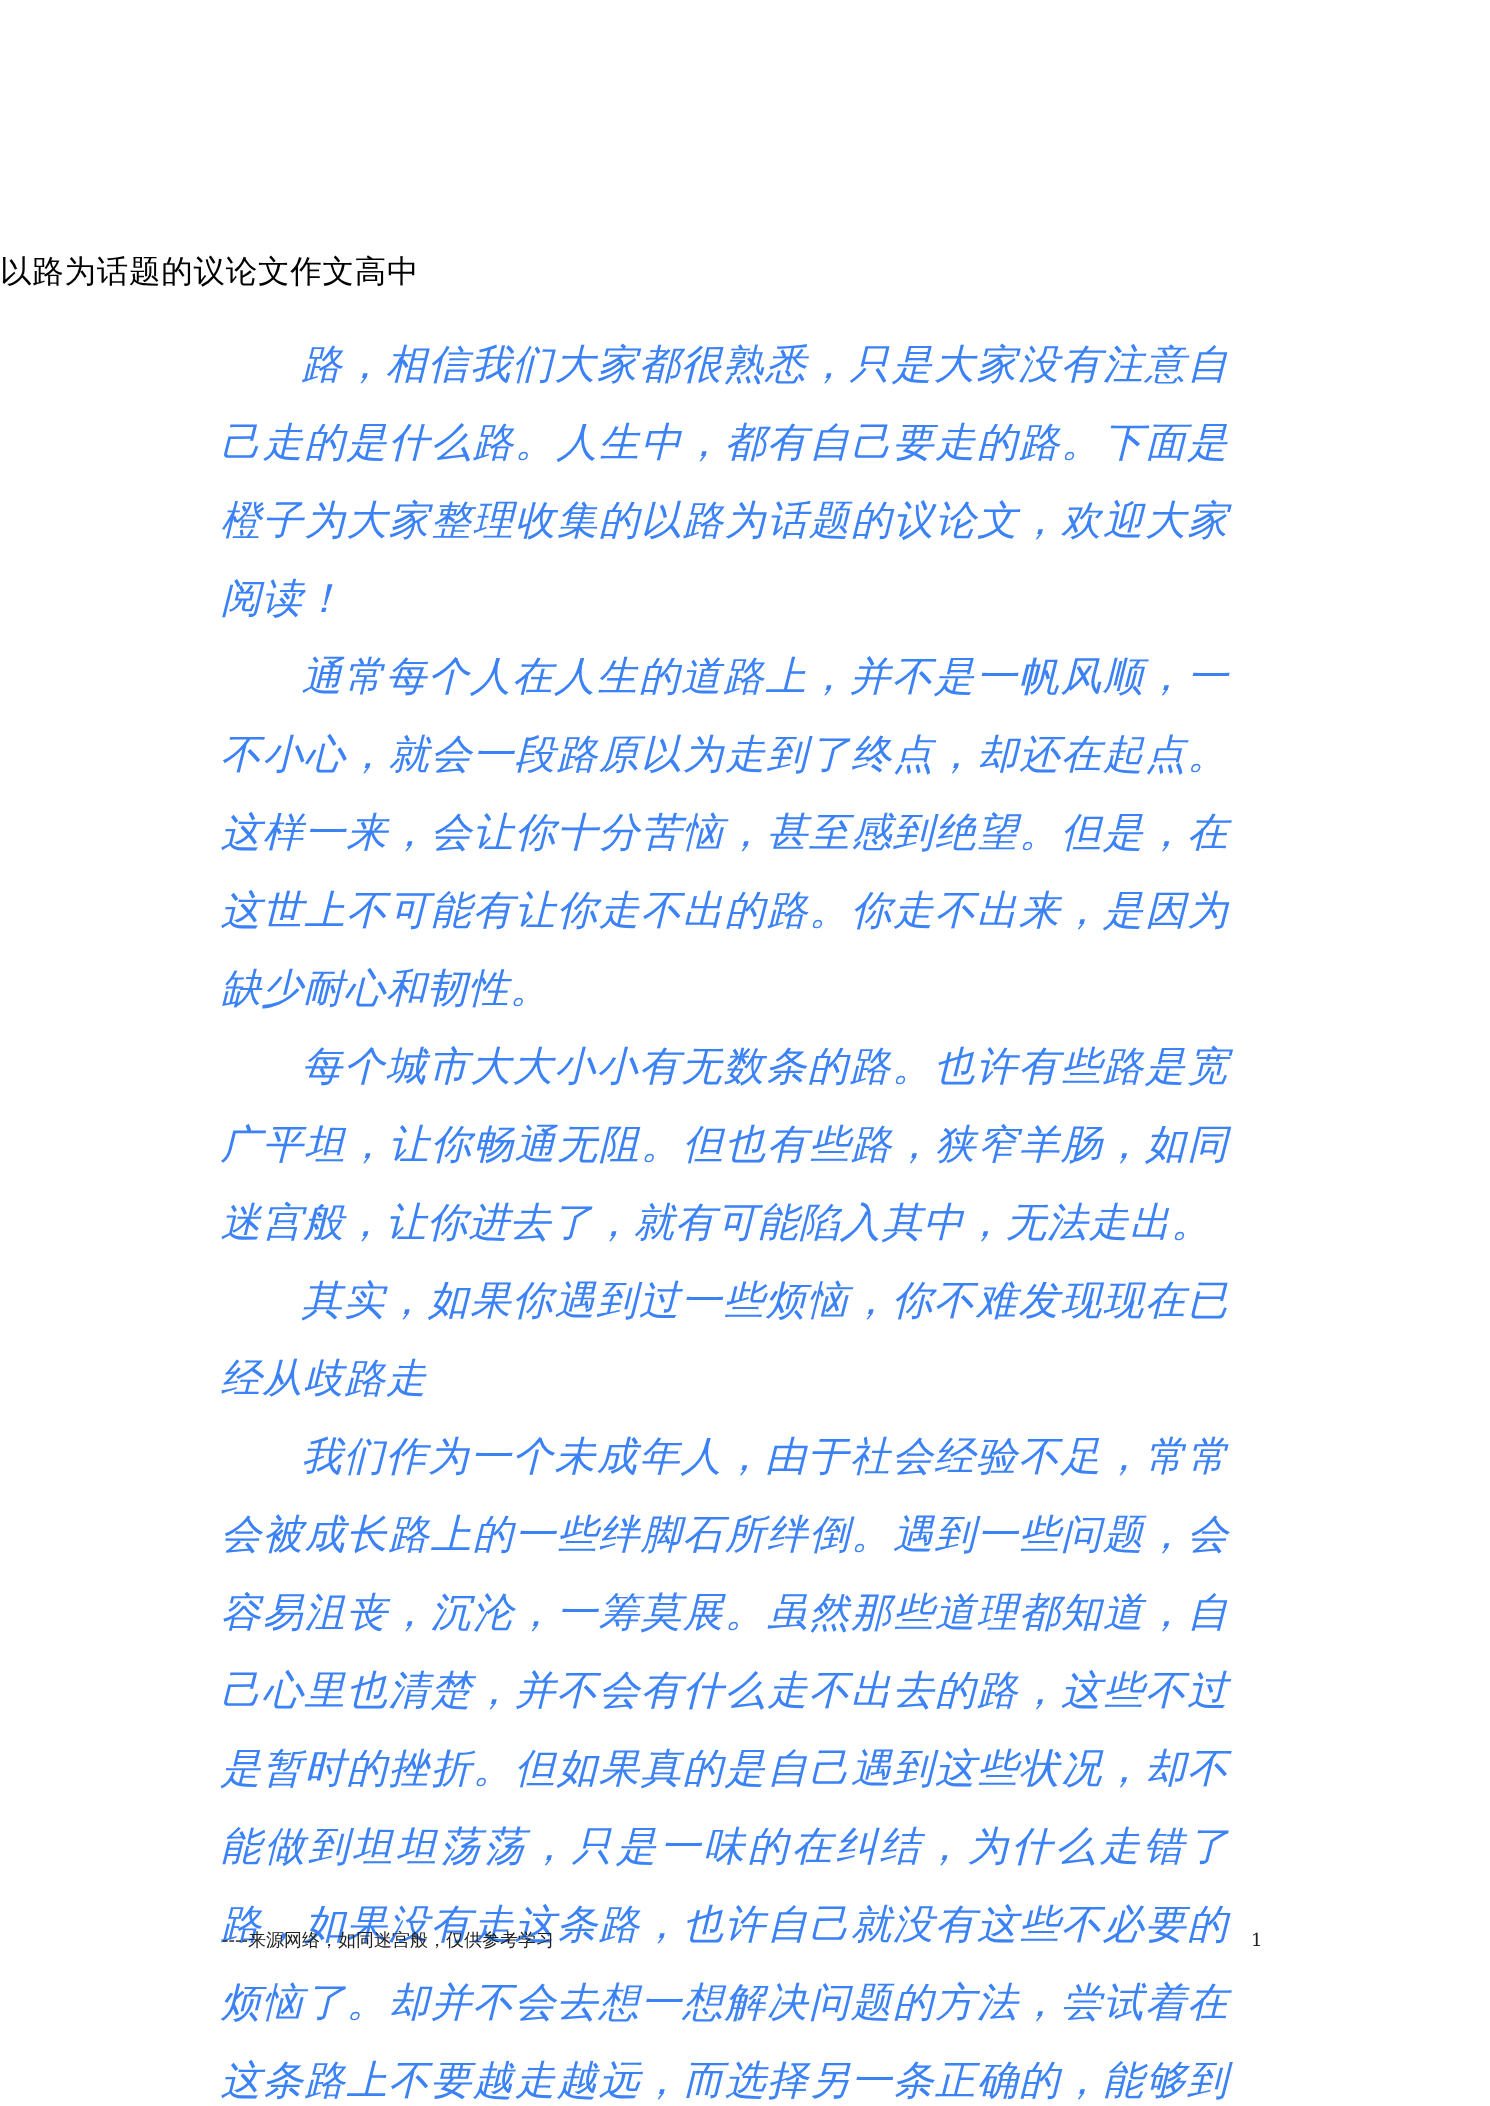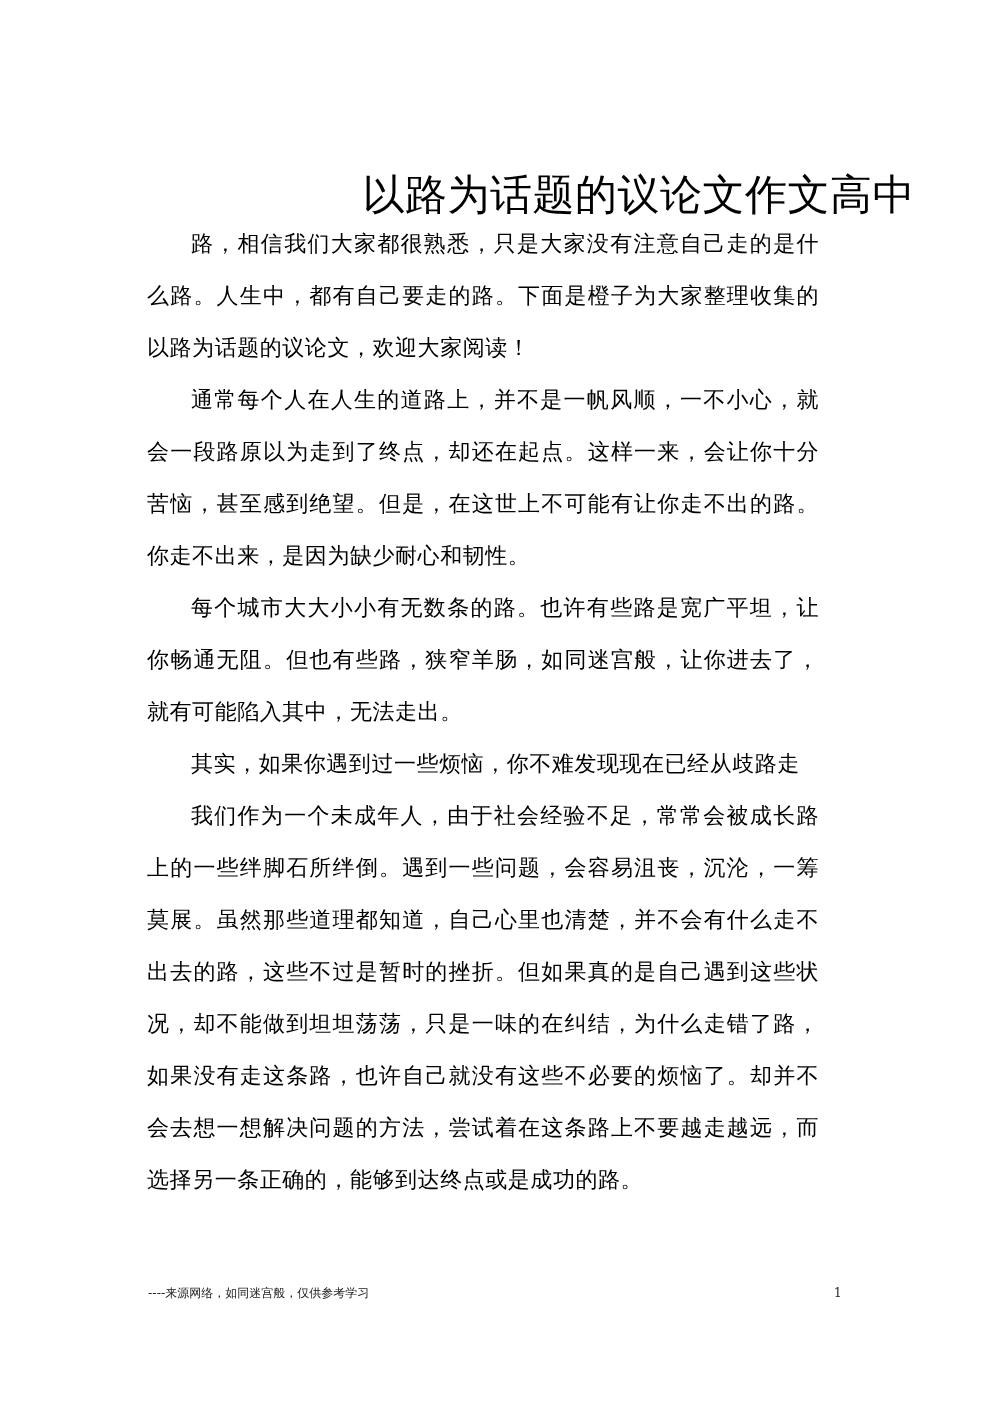--- a/index.html
+++ b/index.html
@@ -1,24 +1,24 @@
 <!DOCTYPE html>
 <html><head>
 <meta charset="utf-8">
 <style>
   html, body { margin: 0; padding: 0; background: #ffffff; }
   body { width: 993px; height: 1404px; position: relative; overflow: hidden;
          font-family: "DejaVu Serif", "Liberation Serif", serif; color: #111; }
   .page { position: absolute; left: 0; top: 0; width: 993px; height: 1404px; background: #fff; }
-  .title { position: absolute; left: 0; width: 915px; top: 145px; text-align: right;
+  .title { position: absolute; left: 0; width: 915px; top: 145px; text-align: left;
            font-family: "DejaVu Sans", "Liberation Sans", sans-serif;
-           font-size: 42px; line-height: 44px; letter-spacing: 0.5px; color: #000; font-weight: normal; }
+           font-size: 21px; line-height: 44px; letter-spacing: 0.5px; color: #000; font-weight: normal; }
   .body { position: absolute; left: 147px; top: 218px; width: 672px; }
-  .para { margin: 0; font-size: 22px; line-height: 52px; text-indent: 2em;
-          text-align: justify; text-justify: inter-character; letter-spacing: 0.55px; color: #000000; }
+  .para { margin: 0; font-size: 27px; line-height: 52px; text-indent: 2em;
+          text-align: justify; text-justify: inter-character; letter-spacing: 0.55px; color: #3b82f6; font-style: italic; }
   .para.sub { margin: 0; }
   .footer-left { position: absolute; left: 148px; top: 1285px; font-size: 12px; line-height: 16px;
                  font-family: "DejaVu Sans", "Liberation Sans", sans-serif; color: #222; }
   .footer-right { position: absolute; left: 834px; top: 1285px; font-size: 12px; line-height: 16px;
                   font-family: "DejaVu Serif", "Liberation Serif", serif; color: #222; }
 </style>
 </head>
 <body>
 
 <div class="page">

